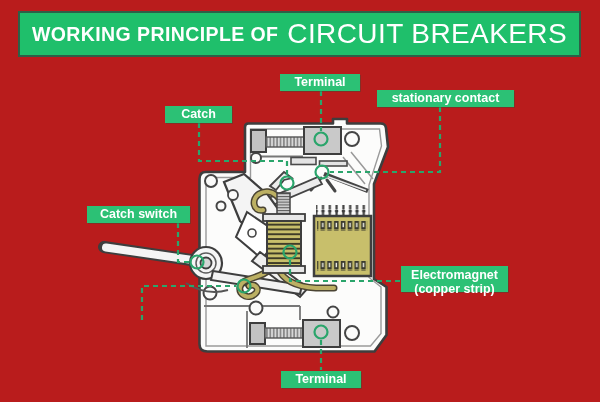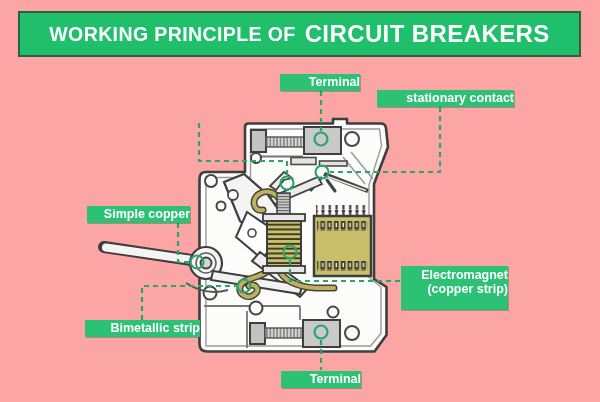--- a/index.html
+++ b/index.html
@@ -1,40 +1,40 @@
 <!DOCTYPE html>
 <html><head>
 <meta charset="utf-8">
 <style>
   html,body{margin:0;padding:0;}
   .stage{
-    position:relative;width:600px;height:402px;background:#fca5a5;
+    position:relative;width:600px;height:402px;background:#b91c1c;
     overflow:hidden;font-family:"Liberation Sans",sans-serif;
   }
   .banner{
     position:absolute;left:18px;top:11px;width:563px;height:46px;
     background:#1fbf6b;border:2px solid #2e5f47;box-sizing:border-box;
     display:flex;align-items:center;justify-content:center;color:#fff;
   }
   .banner-prefix{font-size:19.5px;font-weight:700;letter-spacing:.4px;}
-  .banner-emphasis{font-size:24px;font-weight:700;letter-spacing:.4px;margin-left:9px;}
+  .banner-emphasis{font-size:28px;font-weight:400;letter-spacing:.4px;margin-left:9px;}
   svg.diagram{position:absolute;left:0;top:0;}
   .badge{
     position:absolute;background:#2cc175;color:#fff;
     font-size:12.5px;font-weight:700;line-height:17px;height:17px;
-    text-align:right;box-shadow:1px 1px 0 rgba(34,84,58,.35);
+    text-align:center;box-shadow:1px 1px 0 rgba(34,84,58,.35);
     white-space:nowrap;
   }
   #b-terminal-top{left:280px;top:74px;width:80px;}
   #b-stationary{left:377px;top:90px;width:137px;}
   #b-catch{left:165px;top:106px;width:67px;}
   #b-simple-switch{left:87px;top:206px;width:103px;}
   #b-bimetallic{left:85px;top:320px;width:115px;}
   #b-terminal-bottom{left:281px;top:371px;width:80px;}
-  #b-electromagnet{left:401px;top:266px;width:107px;height:44px;line-height:14px;padding-top:2px;box-sizing:border-box;}
+  #b-electromagnet{left:401px;top:266px;width:107px;height:26px;line-height:14px;padding-top:2px;box-sizing:border-box;}
 </style>
 </head>
 <body>
 
 <div class="stage">
 
   <div class="banner">
     <span class="banner-prefix">WORKING PRINCIPLE OF</span>
     <span class="banner-emphasis">CIRCUIT BREAKERS</span>
   </div>
@@ -163,21 +163,21 @@
       <circle cx="287" cy="183" r="6.5"></circle>
       <circle cx="197" cy="262" r="6.5"></circle>
       <circle cx="290" cy="252" r="6.5"></circle>
       <circle cx="244" cy="286" r="6.5"></circle>
       <circle cx="321" cy="332" r="6.5"></circle>
     </g>
   </svg>
 
   <div class="badge" id="b-terminal-top">Terminal</div>
   <div class="badge" id="b-stationary">stationary contact</div>
-  <div class="badge" id="b-simple-switch">Simple copper</div>
-  <div class="badge" id="b-bimetallic">Bimetallic strip</div>
+  <div class="badge" id="b-catch">Catch</div>
+  <div class="badge" id="b-simple-switch">Catch switch</div>
   <div class="badge" id="b-electromagnet">
     <div>Electromagnet</div>
     <div>(copper strip)</div>
   </div>
   <div class="badge" id="b-terminal-bottom">Terminal</div>
 
 </div>
 
 </body></html>

